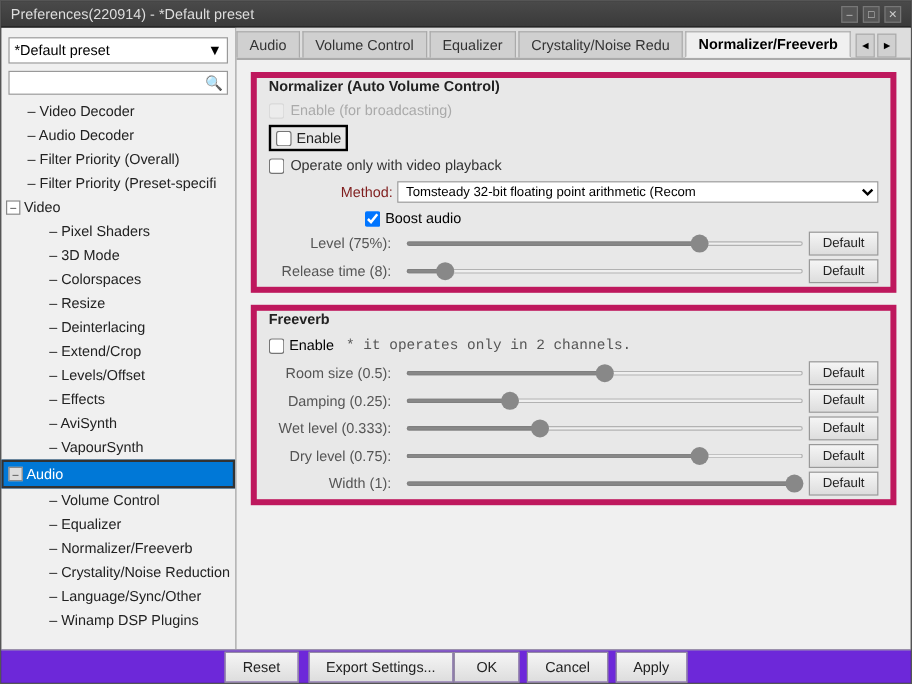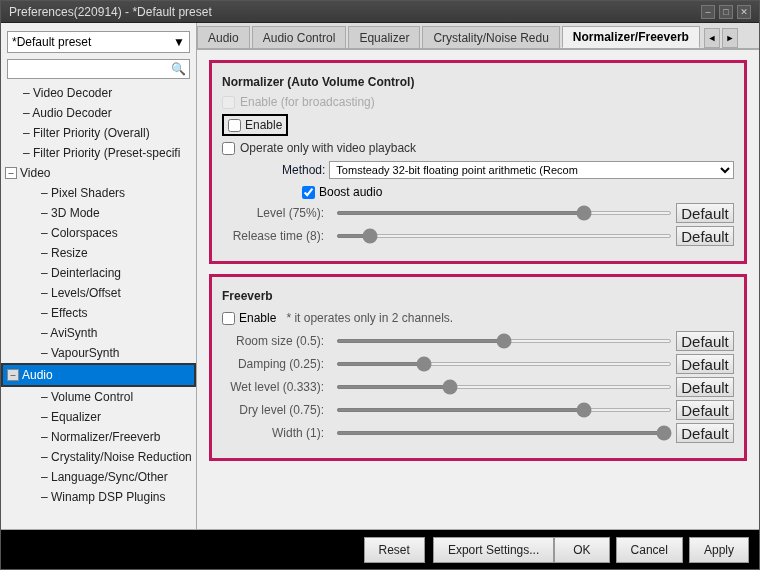--- a/index.html
+++ b/index.html
@@ -159,24 +159,24 @@
       overflow-y: auto;
     }
     
     .section-title {
       font-size: 12px;
       font-weight: bold;
       color: #222;
       margin-bottom: 6px;
     }
     .section-box {
-      border: 3px solid #be185d;
+      border: 5px solid #be185d;
       background: #e8e8e8;
       margin-bottom: 10px;
-      padding: 12px 10px;
+      padding: 0 10px;
     }
     .checkbox-row {
       display: flex;
       align-items: center;
       margin-bottom: 5px;
       gap: 5px;
     }
     .checkbox-row input[type="checkbox"] { margin: 0; }
     .checkbox-row label { font-size: 12px; color: #333; }
     .checkbox-row.disabled label { color: #aaa; }
@@ -188,21 +188,21 @@
       align-items: center;
       gap: 4px;
       margin-bottom: 5px;
     }
     .method-row {
       display: flex;
       align-items: center;
       margin: 6px 0;
       padding-left: 60px;
     }
-    .method-row label { font-size: 12px; color: #0f172a; margin-right: 4px; }
+    .method-row label { font-size: 12px; color: #7f1d1d; margin-right: 4px; }
     .method-select {
       flex: 1;
       font-size: 11px;
       padding: 1px 2px;
       border: 1px solid #999;
       background: white;
     }
     .boost-row {
       display: flex;
       align-items: flex-end;
@@ -221,39 +221,40 @@
       padding-right: 8px;
       font-size: 12px;
       color: #555;
       flex-shrink: 0;
     }
     .default-btn {
       width: 58px;
       height: 20px;
       background: linear-gradient(to bottom, #f5f5f5, #ddd);
       border: 1px solid #999;
-      font-size: 15px;
+      font-size: 11px;
       cursor: pointer;
       color: #222;
       flex-shrink: 0;
     }
     .freeverb-note {
       font-size: 12px;
       color: #555;
       margin-left: 10px;
+      font-family: Liberation Mono, monospace;
     }
     
     .bottom-bar {
-      background: #000000;
+      background: #6d28d9;
       border-top: 1px solid #aaa;
       padding: 6px 10px;
       display: flex;
-      justify-content: flex-end;
-      align-items: center;
-      height: 40px;
+      justify-content: center;
+      align-items: center;
+      height: 28px;
     }
     .bottom-left { display: flex; gap: 8px; }
     .bottom-right { display: flex; gap: 6px; }
     .action-btn {
       height: 26px;
       padding: 0 14px;
       background: linear-gradient(to bottom, #f5f5f5, #ddd);
       border: 1px solid #999;
       font-size: 12px;
       cursor: pointer;
@@ -304,20 +305,21 @@
         <div class="tree-item child">– Filter Priority (Preset-specifi</div>
         <div class="tree-branch">
           <div class="expander">–</div>
           <span>Video</span>
         </div>
         <div class="tree-item child2">– Pixel Shaders</div>
         <div class="tree-item child2">– 3D Mode</div>
         <div class="tree-item child2">– Colorspaces</div>
         <div class="tree-item child2">– Resize</div>
         <div class="tree-item child2">– Deinterlacing</div>
+        <div class="tree-item child2">– Extend/Crop</div>
         <div class="tree-item child2">– Levels/Offset</div>
         <div class="tree-item child2">– Effects</div>
         <div class="tree-item child2">– AviSynth</div>
         <div class="tree-item child2">– VapourSynth</div>
         <div class="tree-branch" style="background:#0078d7; color:white; border:2px solid #333; padding:1px 4px;">
           <div class="expander" style="background:#ddd; color:#333;">–</div>
           <span>Audio</span>
         </div>
         <div class="tree-item child2">– Volume Control</div>
         <div class="tree-item child2">– Equalizer</div>
@@ -329,21 +331,21 @@
       </div>
     </div>
 
     <div class="right-panel">
 
       <div class="tabs">
         <div class="tab">
           <span>Audio</span>
         </div>
         <div class="tab">
-          <span>Audio Control</span>
+          <span>Volume Control</span>
         </div>
         <div class="tab">
           <span>Equalizer</span>
         </div>
         <div class="tab">
           <span>Crystality/Noise Redu</span>
         </div>
         <div class="tab active">
           <span>Normalizer/Freeverb</span>
         </div>

